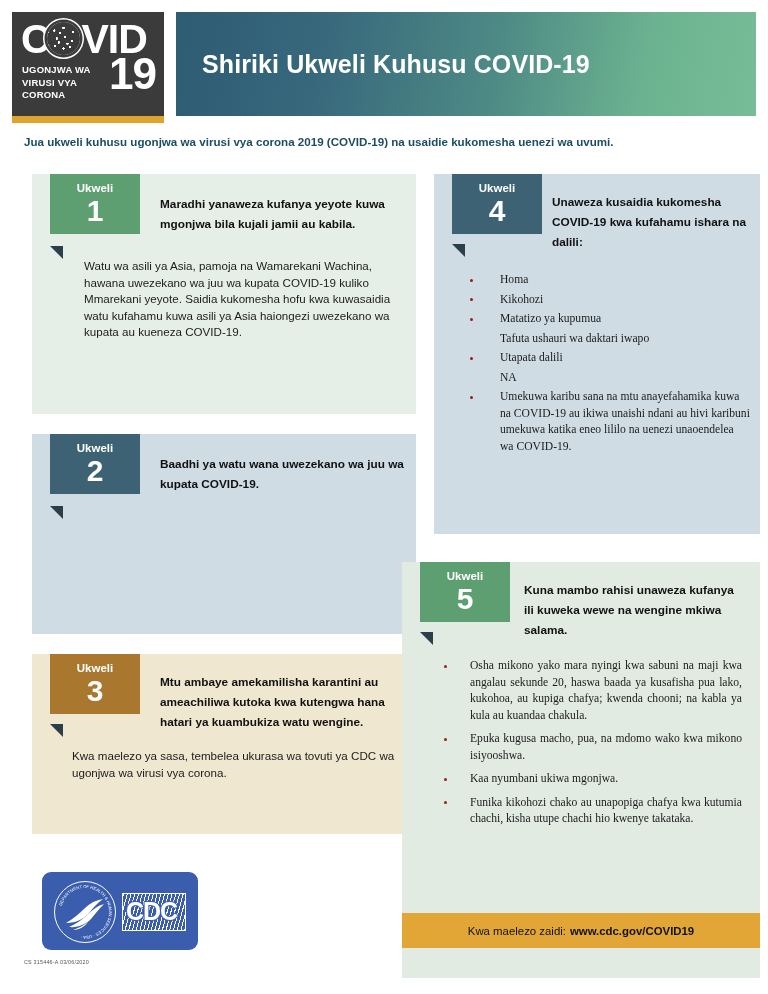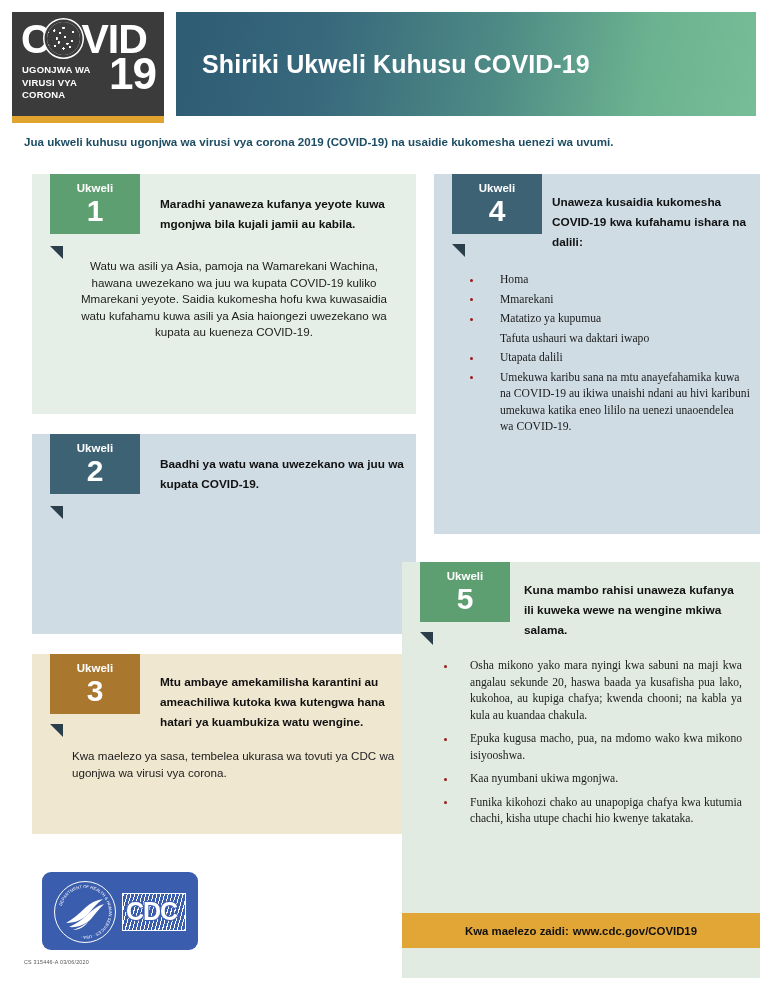--- a/index.html
+++ b/index.html
@@ -109,21 +109,21 @@
     position:absolute;left:8px;top:6.5px;width:3.4px;height:3.4px;
     background:#9b1b1b;border-radius:50%;
   }
   .plain-line{padding-left:0;margin:0 0 3px 0;}
 
   
   #card1{left:32px;top:174px;width:384px;height:240px;}
   #card1 .card-bg{background:#e6efe7;}
   #card1 .tab{background:#5e9f71;}
   #card1 .card-head{left:128px;top:20px;width:240px;}
-  #card1 .card-body{left:43px;top:84px;width:318px;text-align:center;}
+  #card1 .card-body{left:52px;top:84px;width:318px;}
 
   
   #card2{left:32px;top:434px;width:384px;height:200px;}
   #card2 .card-bg{background:#cfdce4;}
   #card2 .tab{background:#3c6274;}
   #card2 .card-head{left:128px;top:20px;width:250px;}
   #card2 .card-body{left:40px;top:82px;width:330px;}
 
   
   #card3{left:32px;top:654px;width:384px;height:180px;}
@@ -185,21 +185,20 @@
     letter-spacing:-1px;
     text-shadow:0 0 2px #3a5dae,0 0 2px #3a5dae,1px 0 0 #3a5dae,-1px 0 0 #3a5dae,0 1px 0 #3a5dae,0 -1px 0 #3a5dae;
   }
   .doc-code{
     position:absolute;left:24px;top:959px;
     font-size:5.4px;color:#555555;letter-spacing:0.2px;
   }
   .footer-bar{
     position:absolute;left:402px;top:913px;width:358px;height:35px;
     background:#e2a637;
-    font-weight:bold;
   }
   .footer-bar .ftxt{
     position:absolute;left:0;top:0;width:100%;height:100%;
     display:flex;align-items:center;justify-content:center;
     font-size:11.4px;color:#111111;
   }
   .footer-bar .ftxt b{margin-left:4px;}
 </style>
 </head>
 <body>
@@ -263,24 +262,25 @@
   <div class="card-bg" style="background: rgb(207, 220, 228);"></div>
   <div class="tab-fold" style="top:70px;"></div>
   <div class="tab" style="background: rgb(60, 98, 116);">
     <span class="tab-word">Ukweli</span>
     <span class="tab-num">4</span>
   </div>
   <div class="card-head">Unaweza kusaidia kukomesha COVID-19 kwa kufahamu ishara na dalili:</div>
   <div class="card-body">
     <ul class="bullets">
         <li><span class="dot"></span><span>Homa</span></li>
-        <li><span class="dot"></span><span>Mmarekani</span></li>
+        <li><span class="dot"></span><span>Kikohozi</span></li>
         <li><span class="dot"></span><span>Matatizo ya kupumua</span></li>
         <li class="plain-line">Tafuta ushauri wa daktari iwapo</li>
         <li><span class="dot"></span><span>Utapata dalili</span></li>
+        <li class="plain-line">NA</li>
         <li><span class="dot"></span><span>Umekuwa karibu sana na mtu anayefahamika kuwa na COVID-19 au ikiwa unaishi ndani au hivi karibuni umekuwa katika eneo lililo na uenezi unaoendelea wa COVID-19.</span></li>
       </ul>
   </div>
 </div>
 
 <div class="card" id="card5">
   <div class="card-bg" style="background: rgb(225, 235, 226);"></div>
   <div class="tab-fold" style="top:70px;"></div>
   <div class="tab" style="background: rgb(94, 159, 113);">
     <span class="tab-word">Ukweli</span>

